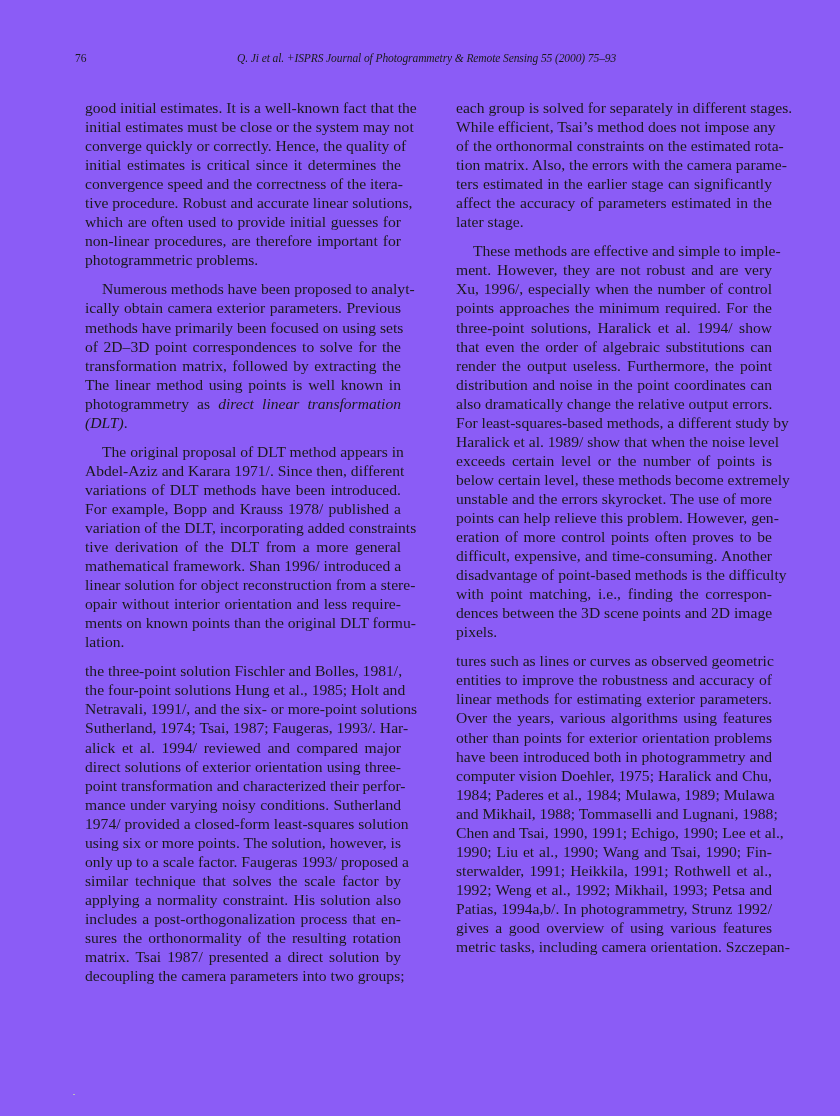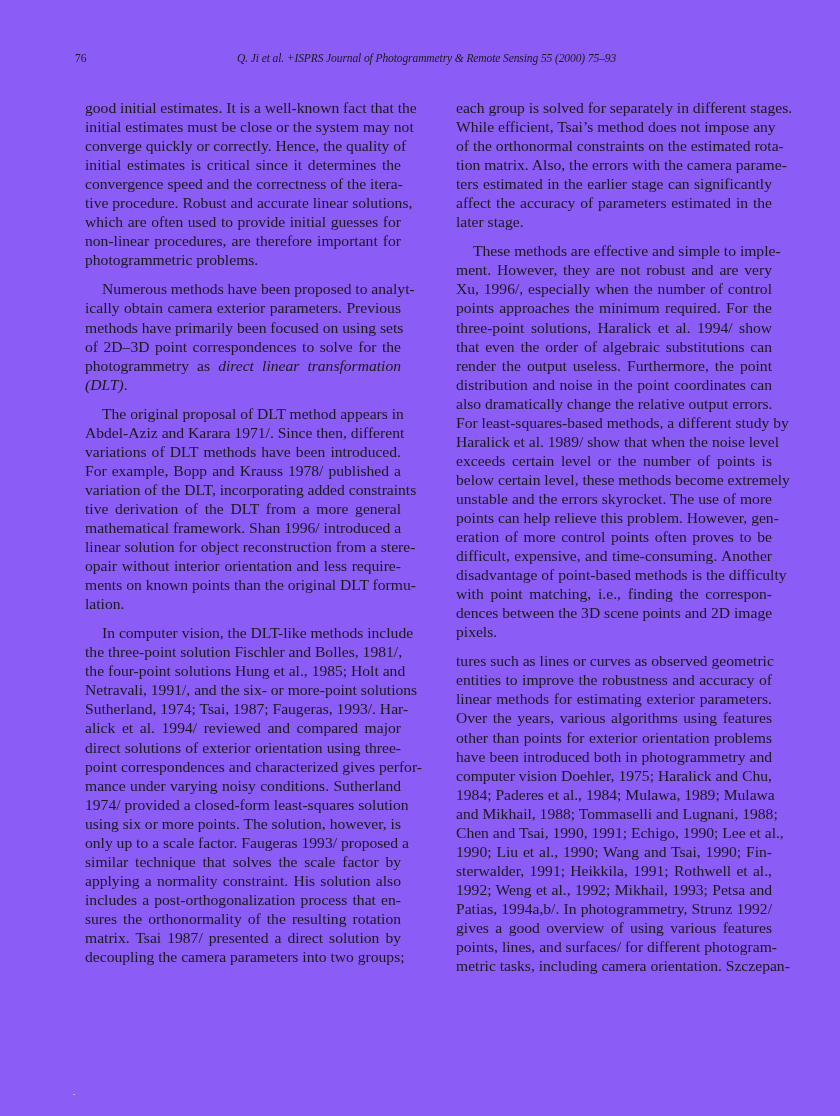--- a/index.html
+++ b/index.html
@@ -37,45 +37,46 @@
         <span class="line">tive procedure. Robust and accurate linear solutions,</span>
         <span class="line">which are often used to provide initial guesses for</span>
         <span class="line">non-linear procedures, are therefore important for</span>
         <span class="line last">photogrammetric problems.</span>
       </p>
       <p style="text-indent: 0px;">
         <span class="line" style="padding-left: 17px;">Numerous methods have been proposed to analyt-</span>
         <span class="line">ically obtain camera exterior parameters. Previous</span>
         <span class="line">methods have primarily been focused on using sets</span>
         <span class="line">of 2D–3D point correspondences to solve for the</span>
+        <span class="line">transformation matrix, followed by extracting the</span>
+        <span class="line">The linear method using points is well known in</span>
         <span class="line">photogrammetry as <em>direct linear transformation</em></span>
         <span class="line last"><em>(DLT)</em>.</span>
       </p>
       <p style="text-indent: 0px;">
         <span class="line" style="padding-left: 17px;">The original proposal of DLT method appears in</span>
         <span class="line">Abdel-Aziz and Karara  1971/. Since then, different</span>
         <span class="line">variations of DLT methods have been introduced.</span>
         <span class="line">For example, Bopp and Krauss  1978/ published a</span>
         <span class="line">variation of the DLT, incorporating added constraints</span>
         <span class="line">tive derivation of the DLT from a more general</span>
         <span class="line">mathematical framework. Shan  1996/ introduced a</span>
         <span class="line">linear solution for object reconstruction from a stere-</span>
         <span class="line">opair without interior orientation and less require-</span>
         <span class="line">ments on known points than the original DLT formu-</span>
         <span class="line last">lation.</span>
       </p>
       <p style="text-indent: 0px;">
-        <span class="line" style="padding-left: 17px;">In computer vision, the DLT-like methods include</span>
         <span class="line">the three-point solution  Fischler and Bolles, 1981/,</span>
         <span class="line">the four-point solutions  Hung et al., 1985; Holt and</span>
         <span class="line">Netravali, 1991/, and the six- or more-point solutions</span>
         <span class="line"> Sutherland, 1974; Tsai, 1987; Faugeras, 1993/. Har-</span>
         <span class="line">alick et al.  1994/ reviewed and compared major</span>
         <span class="line">direct solutions of exterior orientation using three-</span>
-        <span class="line">point correspondences and characterized gives perfor-</span>
+        <span class="line">point transformation and characterized their perfor-</span>
         <span class="line">mance under varying noisy conditions. Sutherland</span>
         <span class="line"> 1974/ provided a closed-form least-squares solution</span>
         <span class="line">using six or more points. The solution, however, is</span>
         <span class="line">only up to a scale factor. Faugeras  1993/ proposed a</span>
         <span class="line">similar technique that solves the scale factor by</span>
         <span class="line">applying a normality constraint. His solution also</span>
         <span class="line">includes a post-orthogonalization process that en-</span>
         <span class="line">sures the orthonormality of the resulting rotation</span>
         <span class="line">matrix. Tsai  1987/ presented a direct solution by</span>
         <span class="line">decoupling the camera parameters into two groups;</span>
@@ -123,19 +124,18 @@
         <span class="line">have been introduced both in photogrammetry and</span>
         <span class="line">computer vision  Doehler, 1975; Haralick and Chu,</span>
         <span class="line">1984; Paderes et al., 1984; Mulawa, 1989; Mulawa</span>
         <span class="line">and Mikhail, 1988; Tommaselli and Lugnani, 1988;</span>
         <span class="line">Chen and Tsai, 1990, 1991; Echigo, 1990; Lee et al.,</span>
         <span class="line">1990; Liu et al., 1990; Wang and Tsai, 1990; Fin-</span>
         <span class="line">sterwalder, 1991; Heikkila, 1991; Rothwell et al.,</span>
         <span class="line">1992; Weng et al., 1992; Mikhail, 1993; Petsa and</span>
         <span class="line">Patias, 1994a,b/. In photogrammetry, Strunz  1992/</span>
         <span class="line">gives a good overview of using various features</span>
-        <span class="line"> points, lines, and surfaces/ for different photogram-</span>
         <span class="line">metric tasks, including camera orientation. Szczepan-</span>
       </p>
     </div>
 
   <div class="stray-dot"></div>
 </div>
 
 </body></html>

